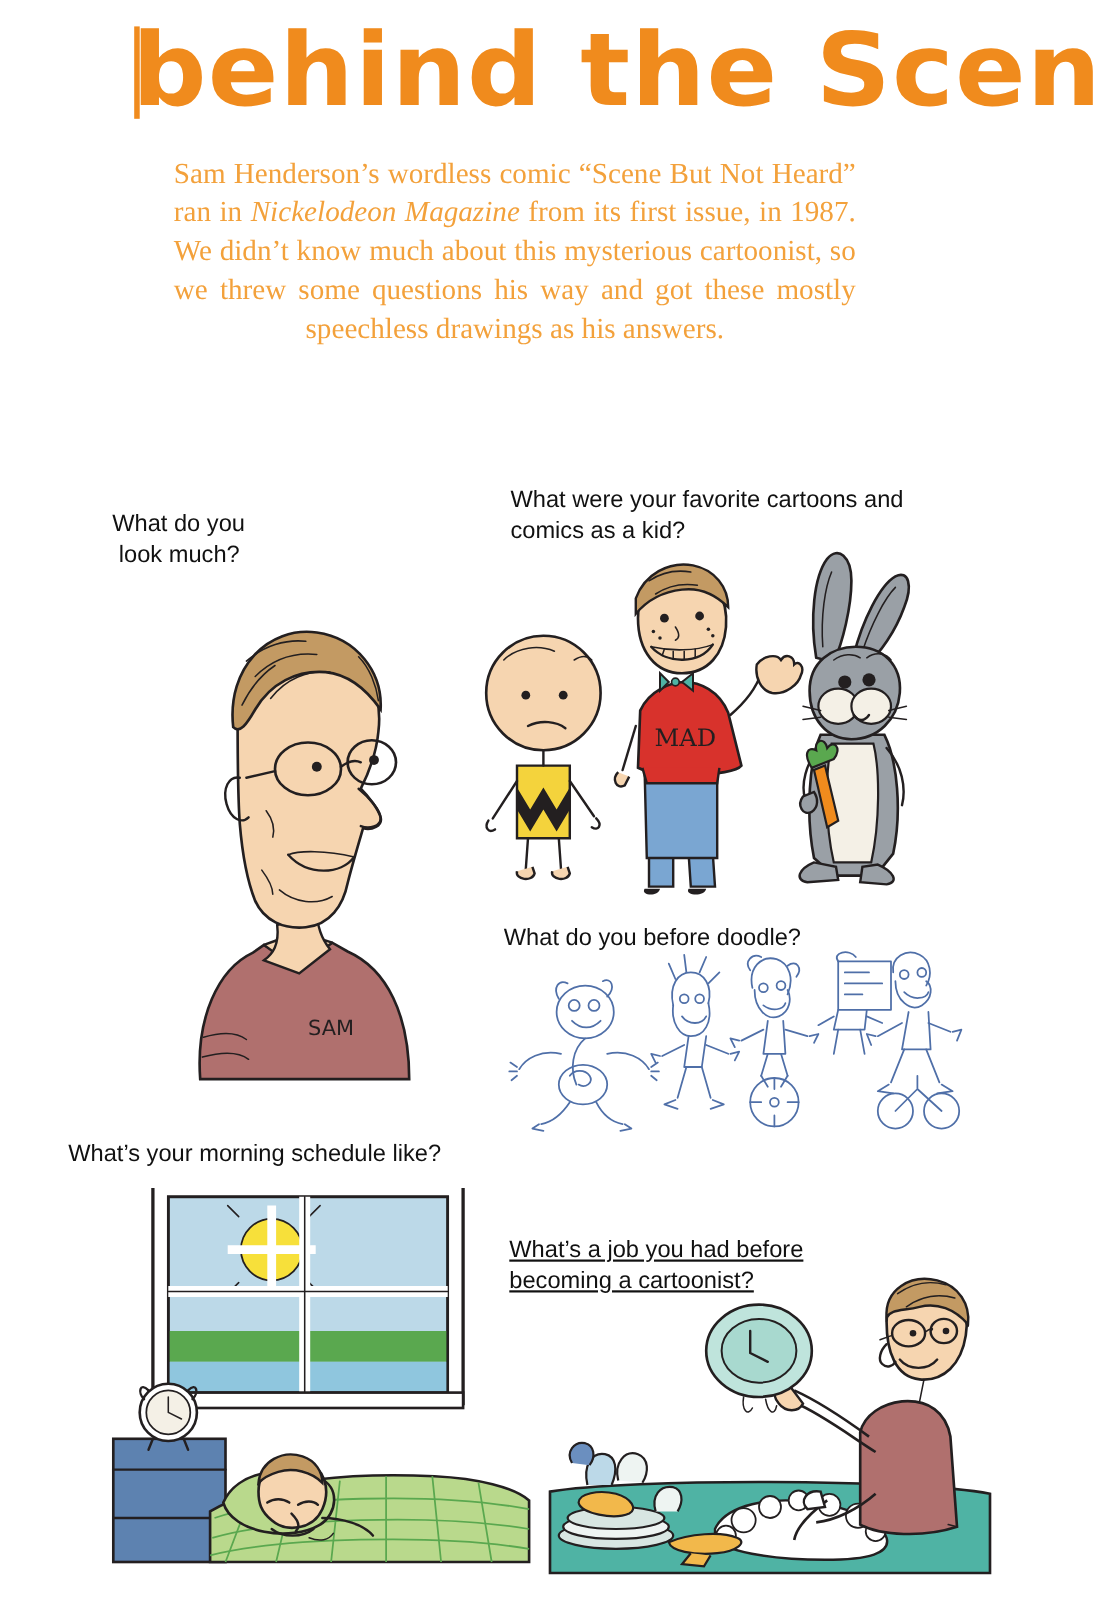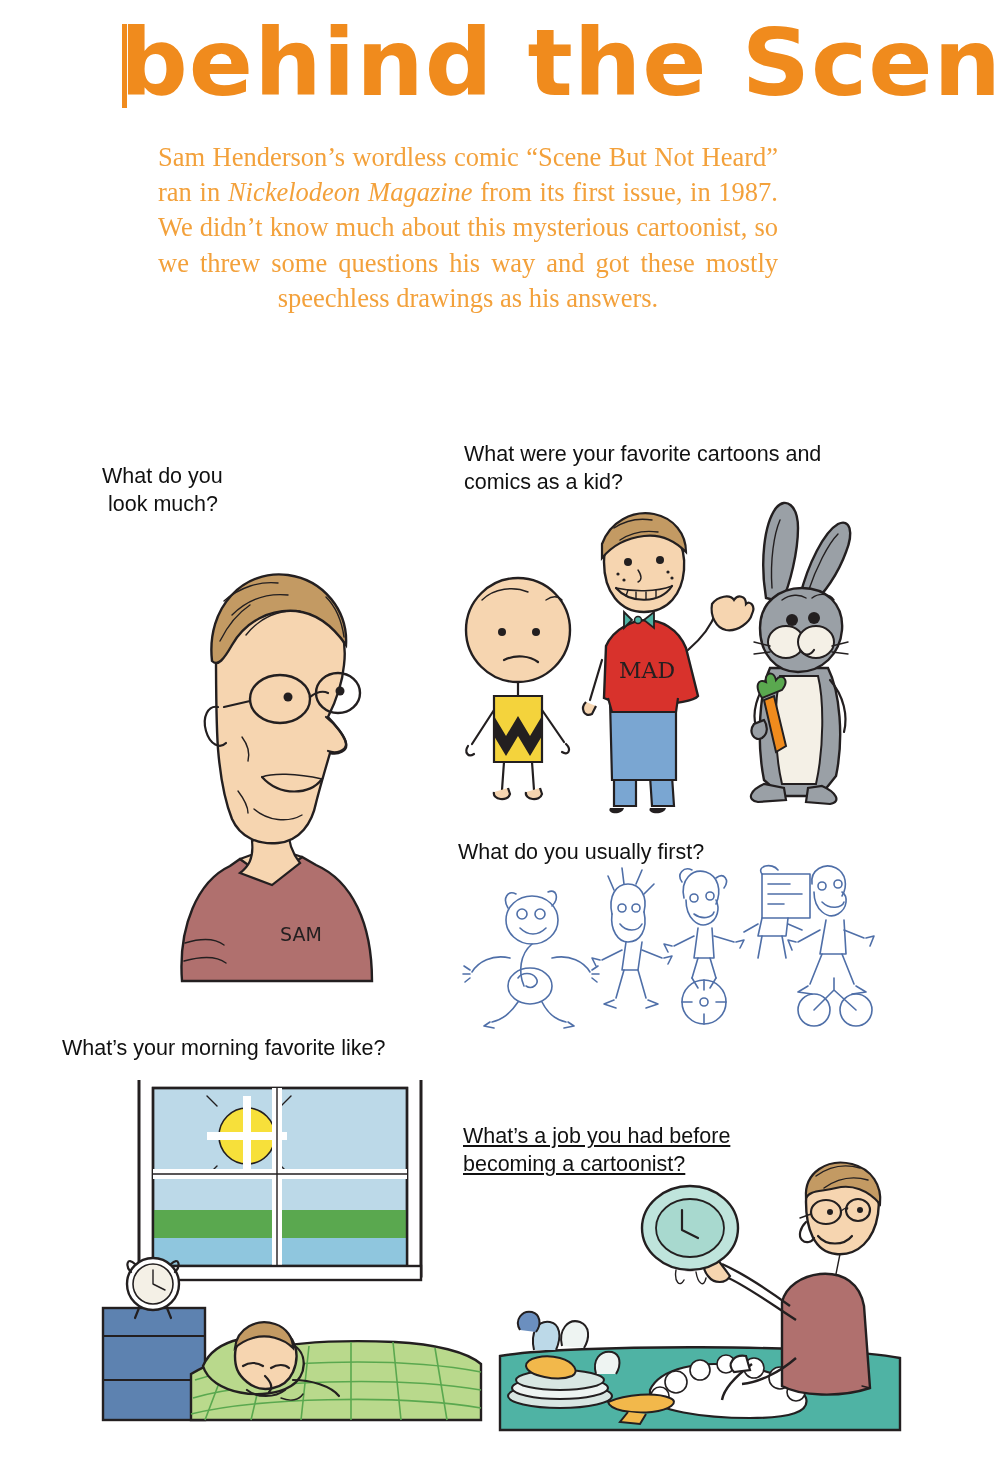--- a/index.html
+++ b/index.html
@@ -69,21 +69,21 @@
   #q-favorites { left: 464px; top: 440px;  width: 420px; }
   #q-doodle    { left: 458px; top: 838px;  width: 400px; }
   #q-morning   { left: 62px;  top: 1034px; width: 400px; }
   #q-job       { left: 463px; top: 1122px; width: 300px; text-decoration: underline; }
 
   
   .art { position: absolute; }
   .art svg { display: block; overflow: visible; }
 
   #art-portrait { left: 120px; top: 541px;  width: 290px; height: 460px; }
-  #art-cartoons { left: 464px; top: 500px;  width: 420px; height: 320px; }
+  #art-cartoons { left: 440px; top: 500px;  width: 420px; height: 320px; }
   #art-doodles  { left: 462px; top: 862px;  width: 420px; height: 180px; }
   #art-morning  { left: 95px;  top: 1080px; width: 390px; height: 340px; }
   #art-job      { left: 500px; top: 1160px; width: 400px; height: 270px; }
 
   .ln { fill: none; stroke: #231f20; stroke-width: 2.2; stroke-linecap: round; stroke-linejoin: round; }
   .ln-thin { fill: none; stroke: #231f20; stroke-width: 1.4; stroke-linecap: round; stroke-linejoin: round; }
   .doodle { fill: none; stroke: #4f6fa8; stroke-width: 1.6; stroke-linecap: round; stroke-linejoin: round; }
 </style>
 </head>
 <body>
@@ -94,22 +94,22 @@
 <div class="intro">
   <span>Sam Henderson’s wordless comic “Scene But Not Heard” ran in </span><i>Nickelodeon Magazine</i><span> from its first issue, in 1987. We didn’t know much about this mysterious cartoonist, so we threw some questions his way and got these mostly speechless drawings as his answers.</span>
 </div>
 
 <div class="q" id="q-look">
   <span>What do you</span>
   <span class="l2">look much?</span>
 </div>
 
 <div class="q" id="q-favorites">What were your favorite cartoons and comics as a kid?</div>
-<div class="q" id="q-doodle">What do you usually first?</div>
-<div class="q" id="q-morning">What’s your morning favorite like?</div>
+<div class="q" id="q-doodle">What do you before doodle?</div>
+<div class="q" id="q-morning">What’s your morning schedule like?</div>
 <div class="q" id="q-job">What’s a job you had before becoming a cartoonist?</div>
 
 <div class="art" id="art-portrait">
   <svg viewBox="0 0 290 460" width="290" height="460" role="img">
 
     <path d="M62 440 C58 385 78 340 110 325 L120 318 L150 336 L182 316 L196 324 C232 340 252 382 252 440 Z" fill="#b0706e" stroke="#231f20" stroke-width="2.4"></path>
     <path d="M120 318 L150 340 L182 316" fill="#f6d5b0" stroke="#231f20" stroke-width="2.2"></path>
     <path d="M120 318 L131 314 L150 332 L170 312 L182 316" fill="#f6d5b0" stroke="#231f20" stroke-width="2.2"></path>
     <path d="M65 402 C85 396 96 398 104 404" class="ln-thin"></path>
     <path d="M64 420 C86 414 98 416 106 422" class="ln-thin"></path>

